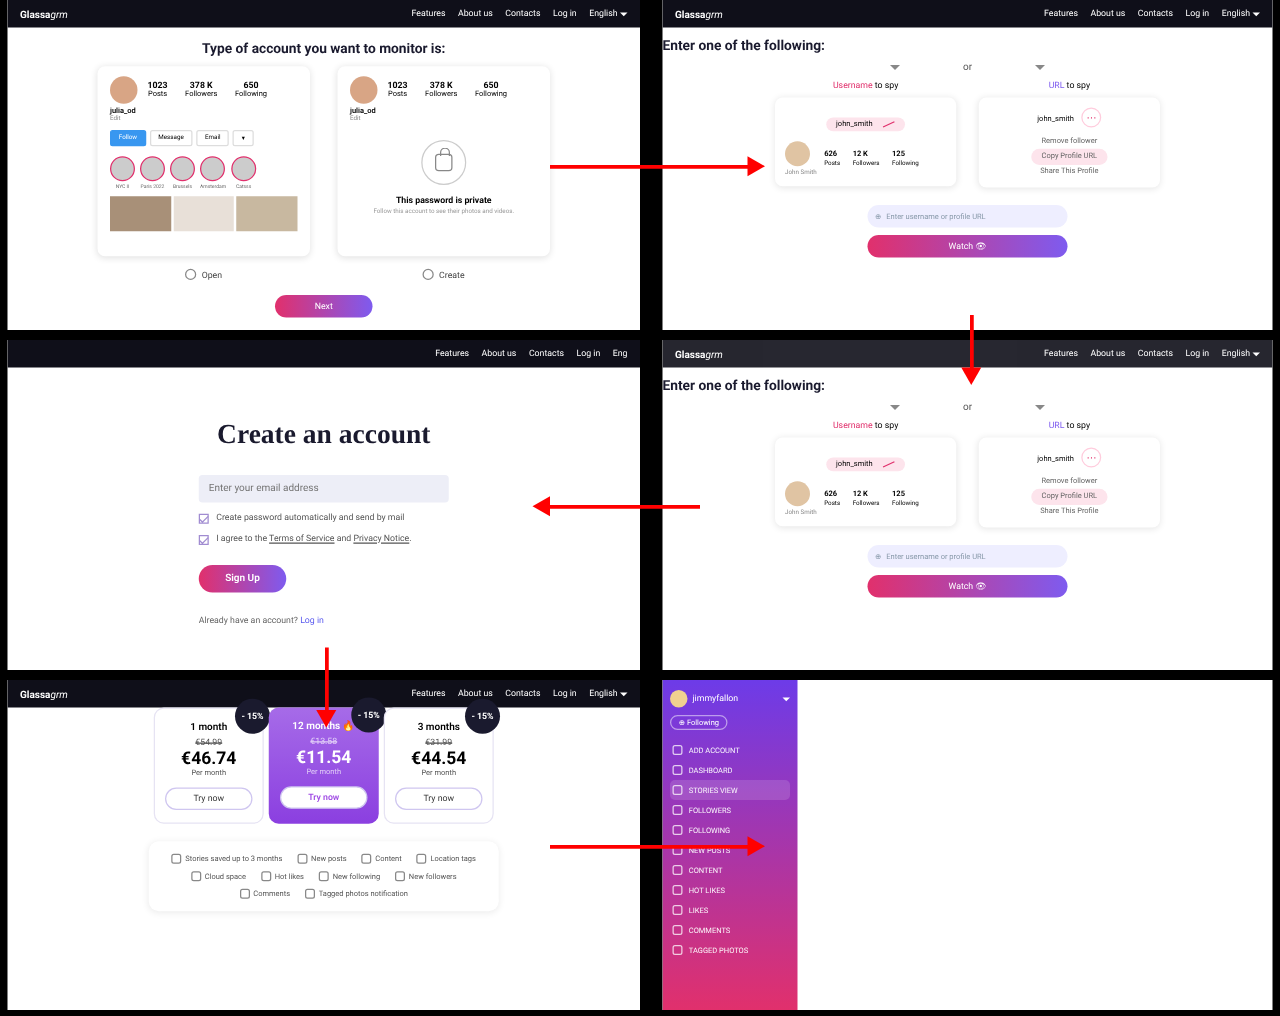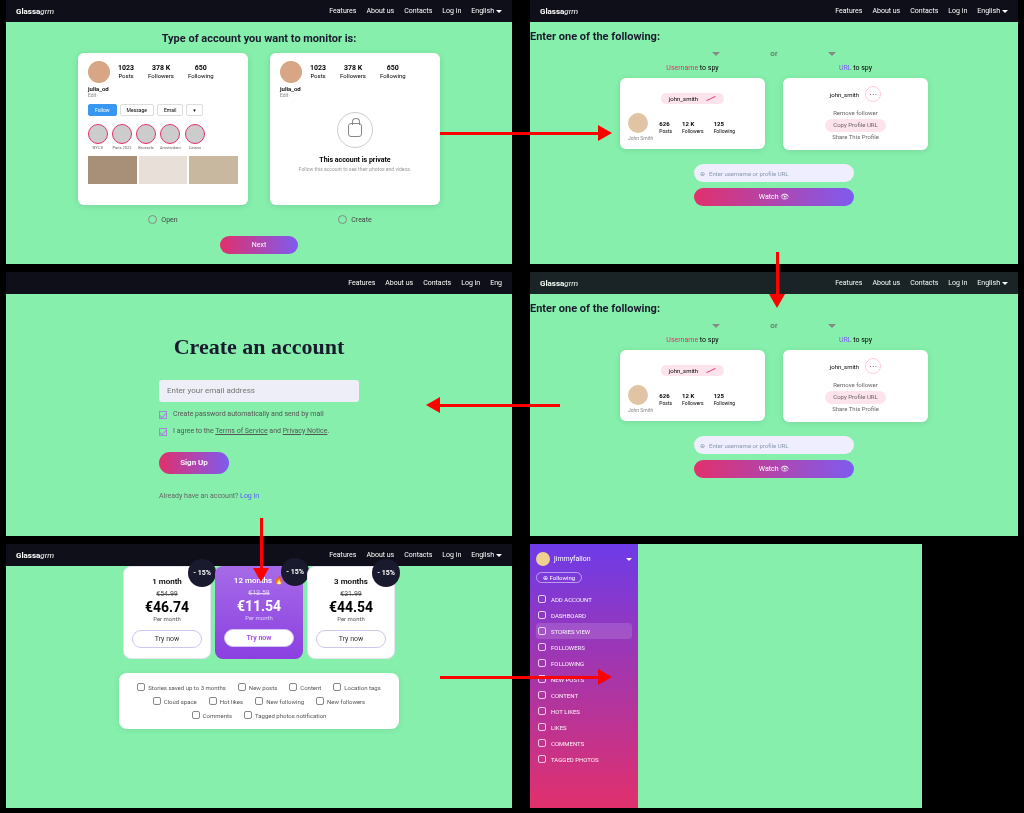--- a/index.html
+++ b/index.html
@@ -1,17 +1,17 @@
 <!DOCTYPE html>
 <html><head>
 <meta charset="utf-8">
 <style>
   * { box-sizing: border-box; margin: 0; padding: 0; font-family: -apple-system, BlinkMacSystemFont, "Segoe UI", Roboto, Arial, sans-serif; }
   body { background: #000; width: 1024px; height: 813px; overflow: hidden; position: relative; }
-  .panel { position: absolute; background: #86efac; overflow: hidden; }
+  .panel { position: absolute; background: #ffffff; overflow: hidden; }
   .navbar { background: #0f0f19; color: #fff; display: flex; align-items: center; justify-content: space-between; padding: 0 10px; height: 22px; font-size: 7px; }
   .logo { font-weight: 700; font-size: 8px; }
   .logo .grm { font-style: italic; font-weight: 400; }
   .navlinks { display: flex; gap: 10px; align-items: center; }
   .navlinks span { cursor: pointer; }
   .chev { display:inline-block; width:0;height:0;border-left:3px solid transparent;border-right:3px solid transparent;border-top:3px solid #fff; margin-left:2px; vertical-align:middle;}
   .title { text-align:center; font-size:11px; font-weight:700; color:#1a1a2e; margin:10px 0 8px; }
   .cards-row { display:flex; justify-content:center; gap:22px; }
   .ig-card { width:170px; border-radius:6px; box-shadow:0 1px 6px rgba(0,0,0,0.12); padding:8px 10px 10px; background:#fff;}
   .ig-head { display:flex; align-items:center; gap:8px;}
@@ -210,21 +210,21 @@
                 <div class="num">650</div>
                 <div>Following</div>
               </div>
           </div>
         </div>
         <div class="uname">julia_od</div>
         <div class="sub">Edit</div>
         <div class="lock-circle">
             <div class="lock-icon"></div>
           </div>
-        <div class="priv-title">This account is private</div>
+        <div class="priv-title">This password is private</div>
         <div class="priv-sub">Follow this account to see their photos and videos.</div>
       </div>
       <div class="radios" style="justify-content:center;">
           <div class="radio">
             <span class="radio-c"></span>
             <span>Create</span>
           </div>
         </div>
     </div>
   </div>
@@ -457,21 +457,21 @@
         <span class="fi"></span>
         <span>Comments</span>
       </div>
     <div class="feat">
         <span class="fi"></span>
         <span>Tagged photos notification</span>
       </div>
   </div>
 </div>
 
-<div class="panel" style="left:530px;top:544px;width:392px;height:264px;">
+<div class="panel" style="left:530px;top:544px;width:488px;height:264px;">
   <div class="dash">
     <div class="sidebar">
       <div class="side-user">
           <span class="side-av"></span>
           <span>jimmyfallon</span>
           <span style="margin-left:auto;" class="chev"></span>
         </div>
       <div class="side-follow">⊕ Following</div>
       <div class="side-item">
           <span class="si"></span>

